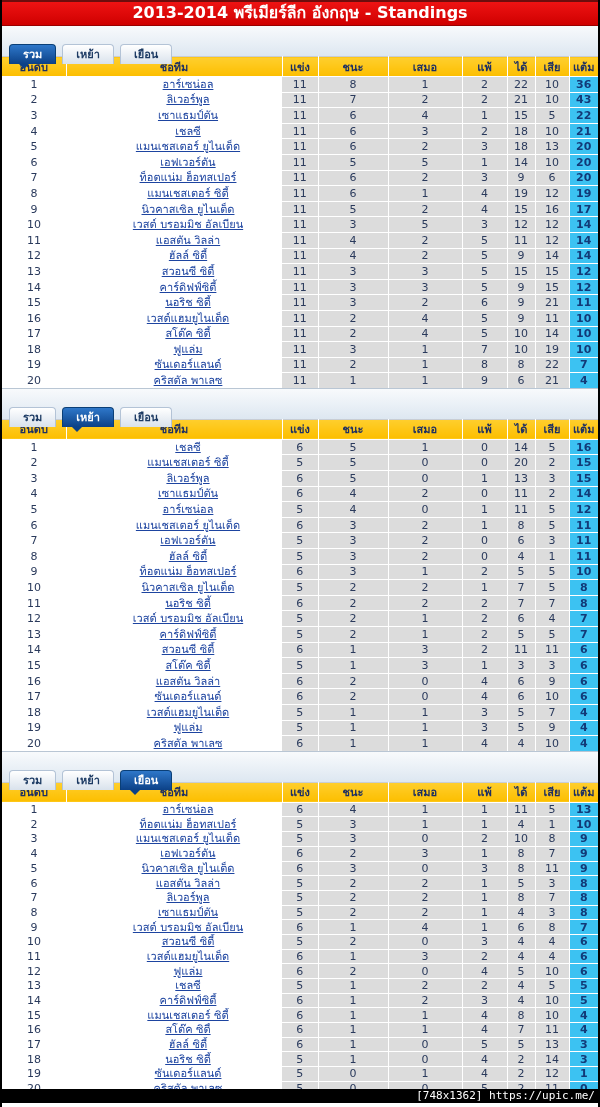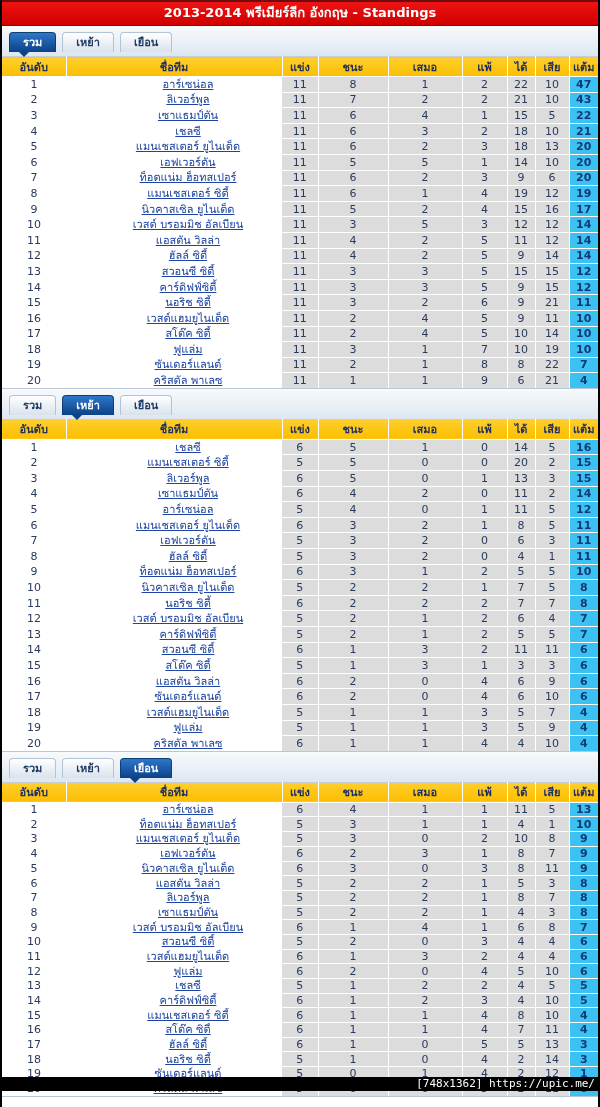--- a/index.html
+++ b/index.html
@@ -2,27 +2,27 @@
 <html><head>
 <meta charset="utf-8">
 <style>
   html,body{margin:0;padding:0;}
   body{width:600px;height:1107px;overflow:hidden;background:#000;
        font-family:"DejaVu Sans","Liberation Sans",sans-serif;}
   .page{box-sizing:border-box;width:600px;height:1107px;position:relative;
         border-left:2px solid #000;border-right:2px solid #000;background:#fff;}
   .titlebar{height:26px;box-sizing:border-box;border-top:2px solid #6d0d0d;
         background:linear-gradient(#ee1313,#cf0000);color:#fff;font-weight:bold;
-        font-size:13px;text-align:center;line-height:22px;
+        font-size:16px;text-align:center;line-height:22px;
         border-bottom:1px solid #9a0000;}
   .tabstrip{height:30px;box-sizing:border-box;padding:6px 0 0 7px;
         background:linear-gradient(#f8fafc,#dde7f1);display:flex;gap:6px;
         position:relative;z-index:2;}
   .tab{box-sizing:border-box;height:20px;line-height:17px;padding:1px 13px;
-        font-size:11px;font-weight:bold;border-radius:4px 4px 0 0;cursor:pointer;}
+        font-size:11px;font-weight:bold;border-radius:4px 4px 0 0;cursor:pointer;margin-top:12px;}
   .tab.inactive{background:linear-gradient(#ffffff,#d9e2ec);
         border:1px solid #b3c3d6;border-bottom:none;color:#1c3a63;}
   .tab.active{background:linear-gradient(#2e77c9,#0c4187);color:#fff;
         border:1px solid #0a3f77;border-bottom:none;position:relative;}
   .tab.active::after{content:"";position:absolute;left:9px;bottom:-5px;
         border-left:5px solid transparent;border-right:5px solid transparent;
         border-top:5px solid #0c4187;}
   table{width:100%;border-collapse:collapse;table-layout:fixed;font-size:11px;}
   thead th{box-sizing:border-box;height:20px;background:linear-gradient(#ffcf2e,#fcbe00);
         color:#1d2f63;font-weight:bold;font-size:11px;padding:0;
@@ -30,21 +30,21 @@
         border-right:1px solid #fff;margin-top:8px;}
   thead th:last-child{border-right:none;}
   tbody td{box-sizing:border-box;height:15.6px;padding:0;text-align:center;
         color:#2a3a5c;line-height:1;white-space:nowrap;overflow:hidden;}
   .s3 tbody td{height:14.7px;}
   td.c-rank,td.c-name{background:#fff;}
   td.c-stat{background:#dcdcdc;border-right:1px solid #fff;border-bottom:1px solid #fff;}
   td.c-pts{background:#3cc2f2;border-bottom:1px solid #fff;color:#123a78;font-weight:bold;}
   td.c-name a{color:#1d44a0;text-decoration:underline;cursor:pointer;padding-left:28px;}
   tbody tr:last-child td{border-bottom:1px solid #b9c6d4;}
-  .watermark{position:absolute;left:0;right:0;bottom:16px;height:14px;background:#000;
+  .watermark{position:absolute;left:0;right:0;bottom:4px;height:14px;background:#000;
         color:#fff;font-family:"DejaVu Sans Mono","Liberation Mono",monospace;
         font-size:11px;line-height:13px;text-align:right;padding-right:3px;}
 </style>
 </head>
 <body>
 
 <div class="page">
   <div class="titlebar">2013-2014 พรีเมียร์ลีก อังกฤษ - Standings</div>
 
   <div>
@@ -81,21 +81,21 @@
       <tbody>
           <tr>
             <td class="c-rank">1</td>
             <td class="c-name"><a>อาร์เซน่อล</a></td>
             <td class="c-stat">11</td>
             <td class="c-stat">8</td>
             <td class="c-stat">1</td>
             <td class="c-stat">2</td>
             <td class="c-stat">22</td>
             <td class="c-stat">10</td>
-            <td class="c-pts">47</td>
+            <td class="c-pts">36</td>
           </tr>
           <tr>
             <td class="c-rank">2</td>
             <td class="c-name"><a>ลิเวอร์พูล</a></td>
             <td class="c-stat">11</td>
             <td class="c-stat">7</td>
             <td class="c-stat">2</td>
             <td class="c-stat">2</td>
             <td class="c-stat">21</td>
             <td class="c-stat">10</td>

